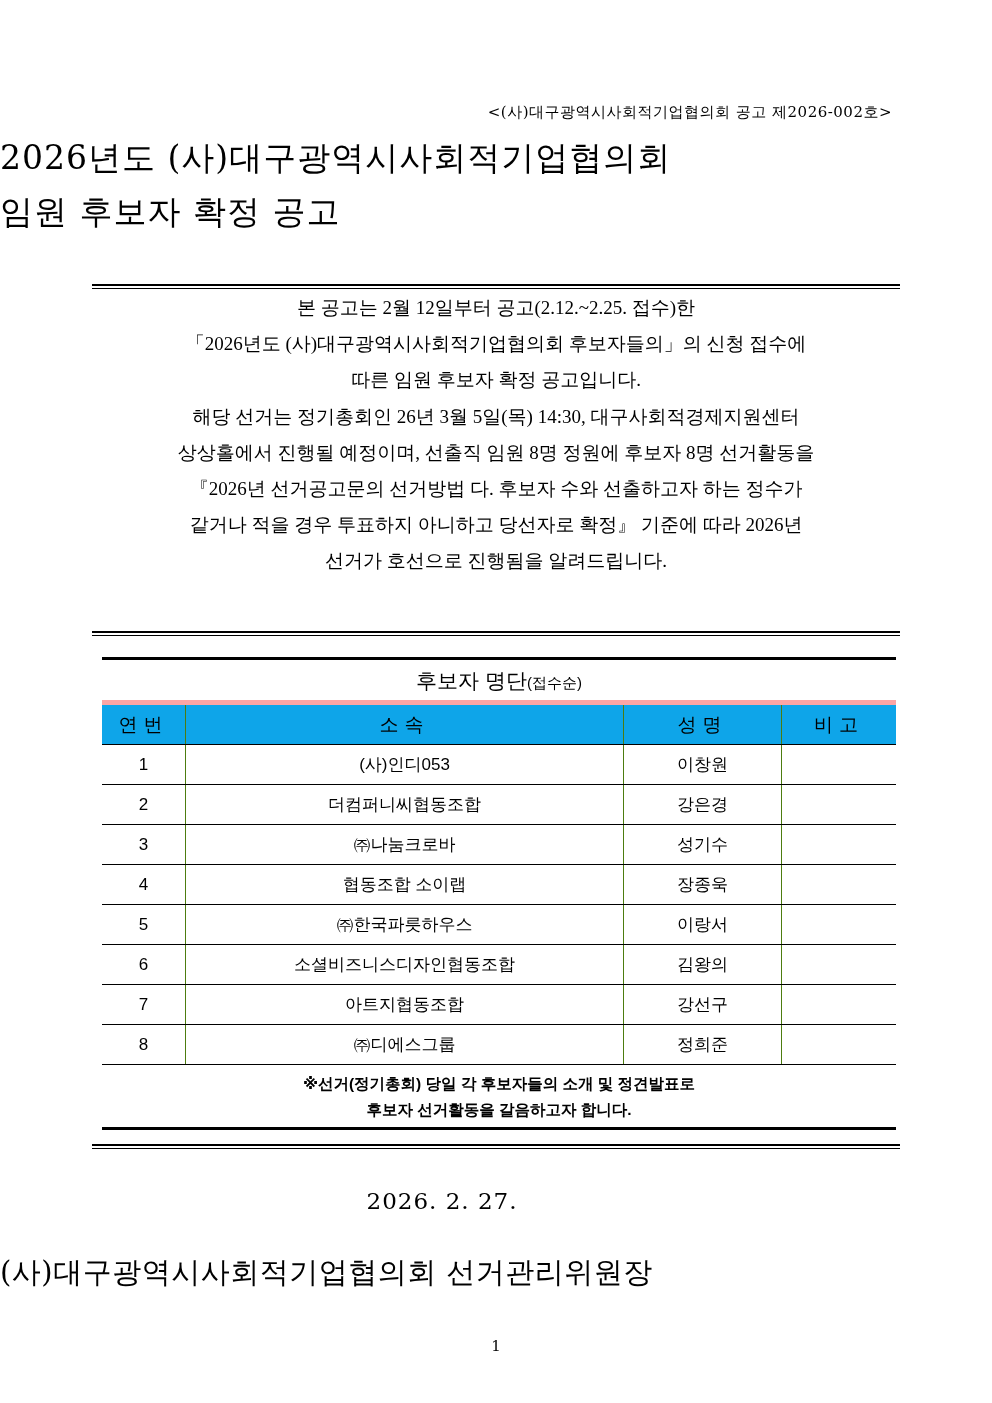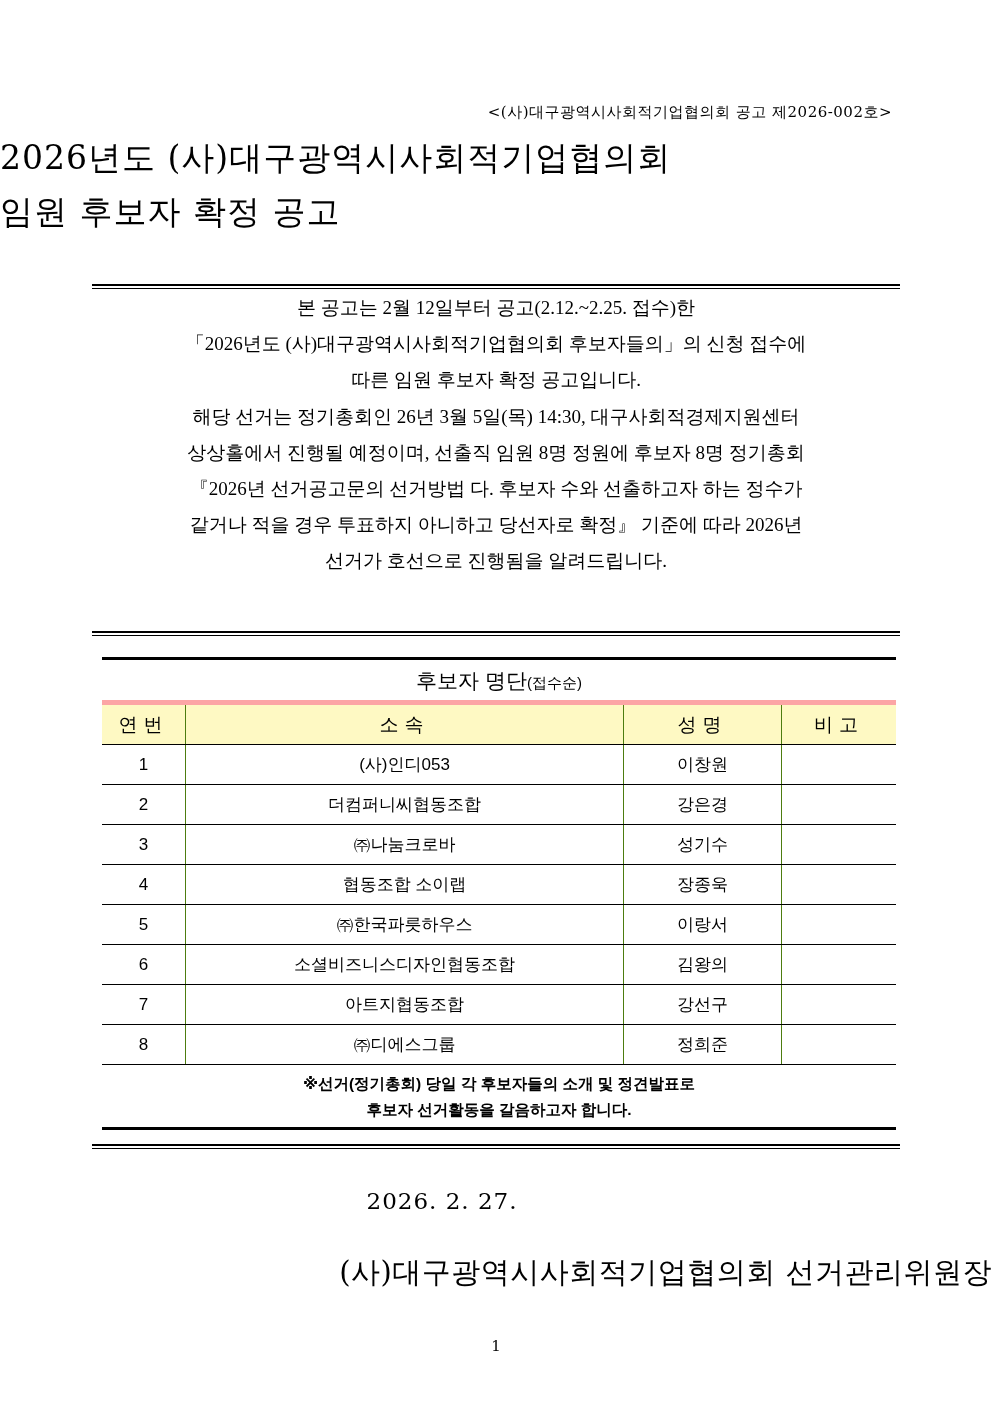--- a/index.html
+++ b/index.html
@@ -9,44 +9,44 @@
   .title1 { top: 136px; }
   .title2 { top: 190px; }
   .dbl { position: absolute; left: 92px; width: 808px; height: 5px; border-top: 2px solid #000; border-bottom: 1px solid #000; box-sizing: border-box; }
   .body-text { position: absolute; left: 92px; width: 808px; top: 290px; text-align: center; font-size: 19px; line-height: 36.2px; font-family: "Liberation Serif", "DejaVu Serif", serif; }
   .body-text div { white-space: nowrap; }
   .tbl-wrap { position: absolute; left: 102px; width: 794px; top: 657px; border-top: 3px solid #000; border-bottom: 3px solid #000; font-family: "Liberation Sans", "DejaVu Sans", sans-serif; }
   .tbl-title { height: 40px; line-height: 42px; text-align: center; font-size: 21px; border-bottom: 5px solid #fca5a5; }
   .tbl-title small { font-size: 15px; }
   table { border-collapse: collapse; width: 100%; }
   th, td { border-bottom: 1px solid #000; text-align: center; font-weight: normal; height: 39px; font-size: 17px; padding: 0; }
-  th { background: #fef9c3; font-size: 19px; letter-spacing: 6px; }
+  th { background: #0ea5e9; font-size: 19px; letter-spacing: 6px; }
   th + th, td + td { border-left: 1px solid #4d7c0f; }
   tr:last-child td { border-bottom: 1px solid #000; }
   .c1 { width: 83px; } .c2 { width: 437px; } .c3 { width: 157px; margin-top: 48px; } .c4 { width: auto; }
   .note { text-align: center; font-weight: bold; font-size: 15.5px; line-height: 26px; padding: 6px 0 4px; }
   .date { position: absolute; top: 1188px; left: 0; width: 884px; text-align: center; font-size: 23px; letter-spacing: 1px; }
-  .signer { position: absolute; top: 1253px; left: 0; width: 992px; text-align: right; font-size: 29px; letter-spacing: 0.5px; }
+  .signer { position: absolute; top: 1253px; left: 0; width: 992px; text-align: left; font-size: 29px; letter-spacing: 0.5px; }
   .page-no { position: absolute; top: 1337px; left: 0; width: 992px; text-align: center; font-size: 15px; }
 </style>
 </head>
 <body>
 
 <div class="notice-no">&lt;(사)대구광역시사회적기업협의회 공고 제2026-002호&gt;</div>
 <div class="title title1">2026년도 (사)대구광역시사회적기업협의회</div>
 <div class="title title2">임원 후보자 확정 공고</div>
 
 <div class="dbl" style="top:284px"></div>
 
 <div class="body-text">
   <div>본 공고는 2월 12일부터 공고(2.12.~2.25. 접수)한</div>
   <div>「2026년도 (사)대구광역시사회적기업협의회 후보자들의」의 신청 접수에</div>
   <div>따른 임원 후보자 확정 공고입니다.</div>
   <div>해당 선거는 정기총회인 26년 3월 5일(목) 14:30, 대구사회적경제지원센터</div>
-  <div>상상홀에서 진행될 예정이며, 선출직 임원 8명 정원에 후보자 8명 정기총회</div>
+  <div>상상홀에서 진행될 예정이며, 선출직 임원 8명 정원에 후보자 8명 선거활동을</div>
   <div>『2026년 선거공고문의 선거방법 다. 후보자 수와 선출하고자 하는 정수가</div>
   <div>같거나 적을 경우 투표하지 아니하고 당선자로 확정』 기준에 따라 2026년</div>
   <div>선거가 호선으로 진행됨을 알려드립니다.</div>
 </div>
 
 <div class="dbl" style="top:631px"></div>
 
 <div class="tbl-wrap">
   <div class="tbl-title">
     <span>후보자 명단</span><small>(접수순)</small>

